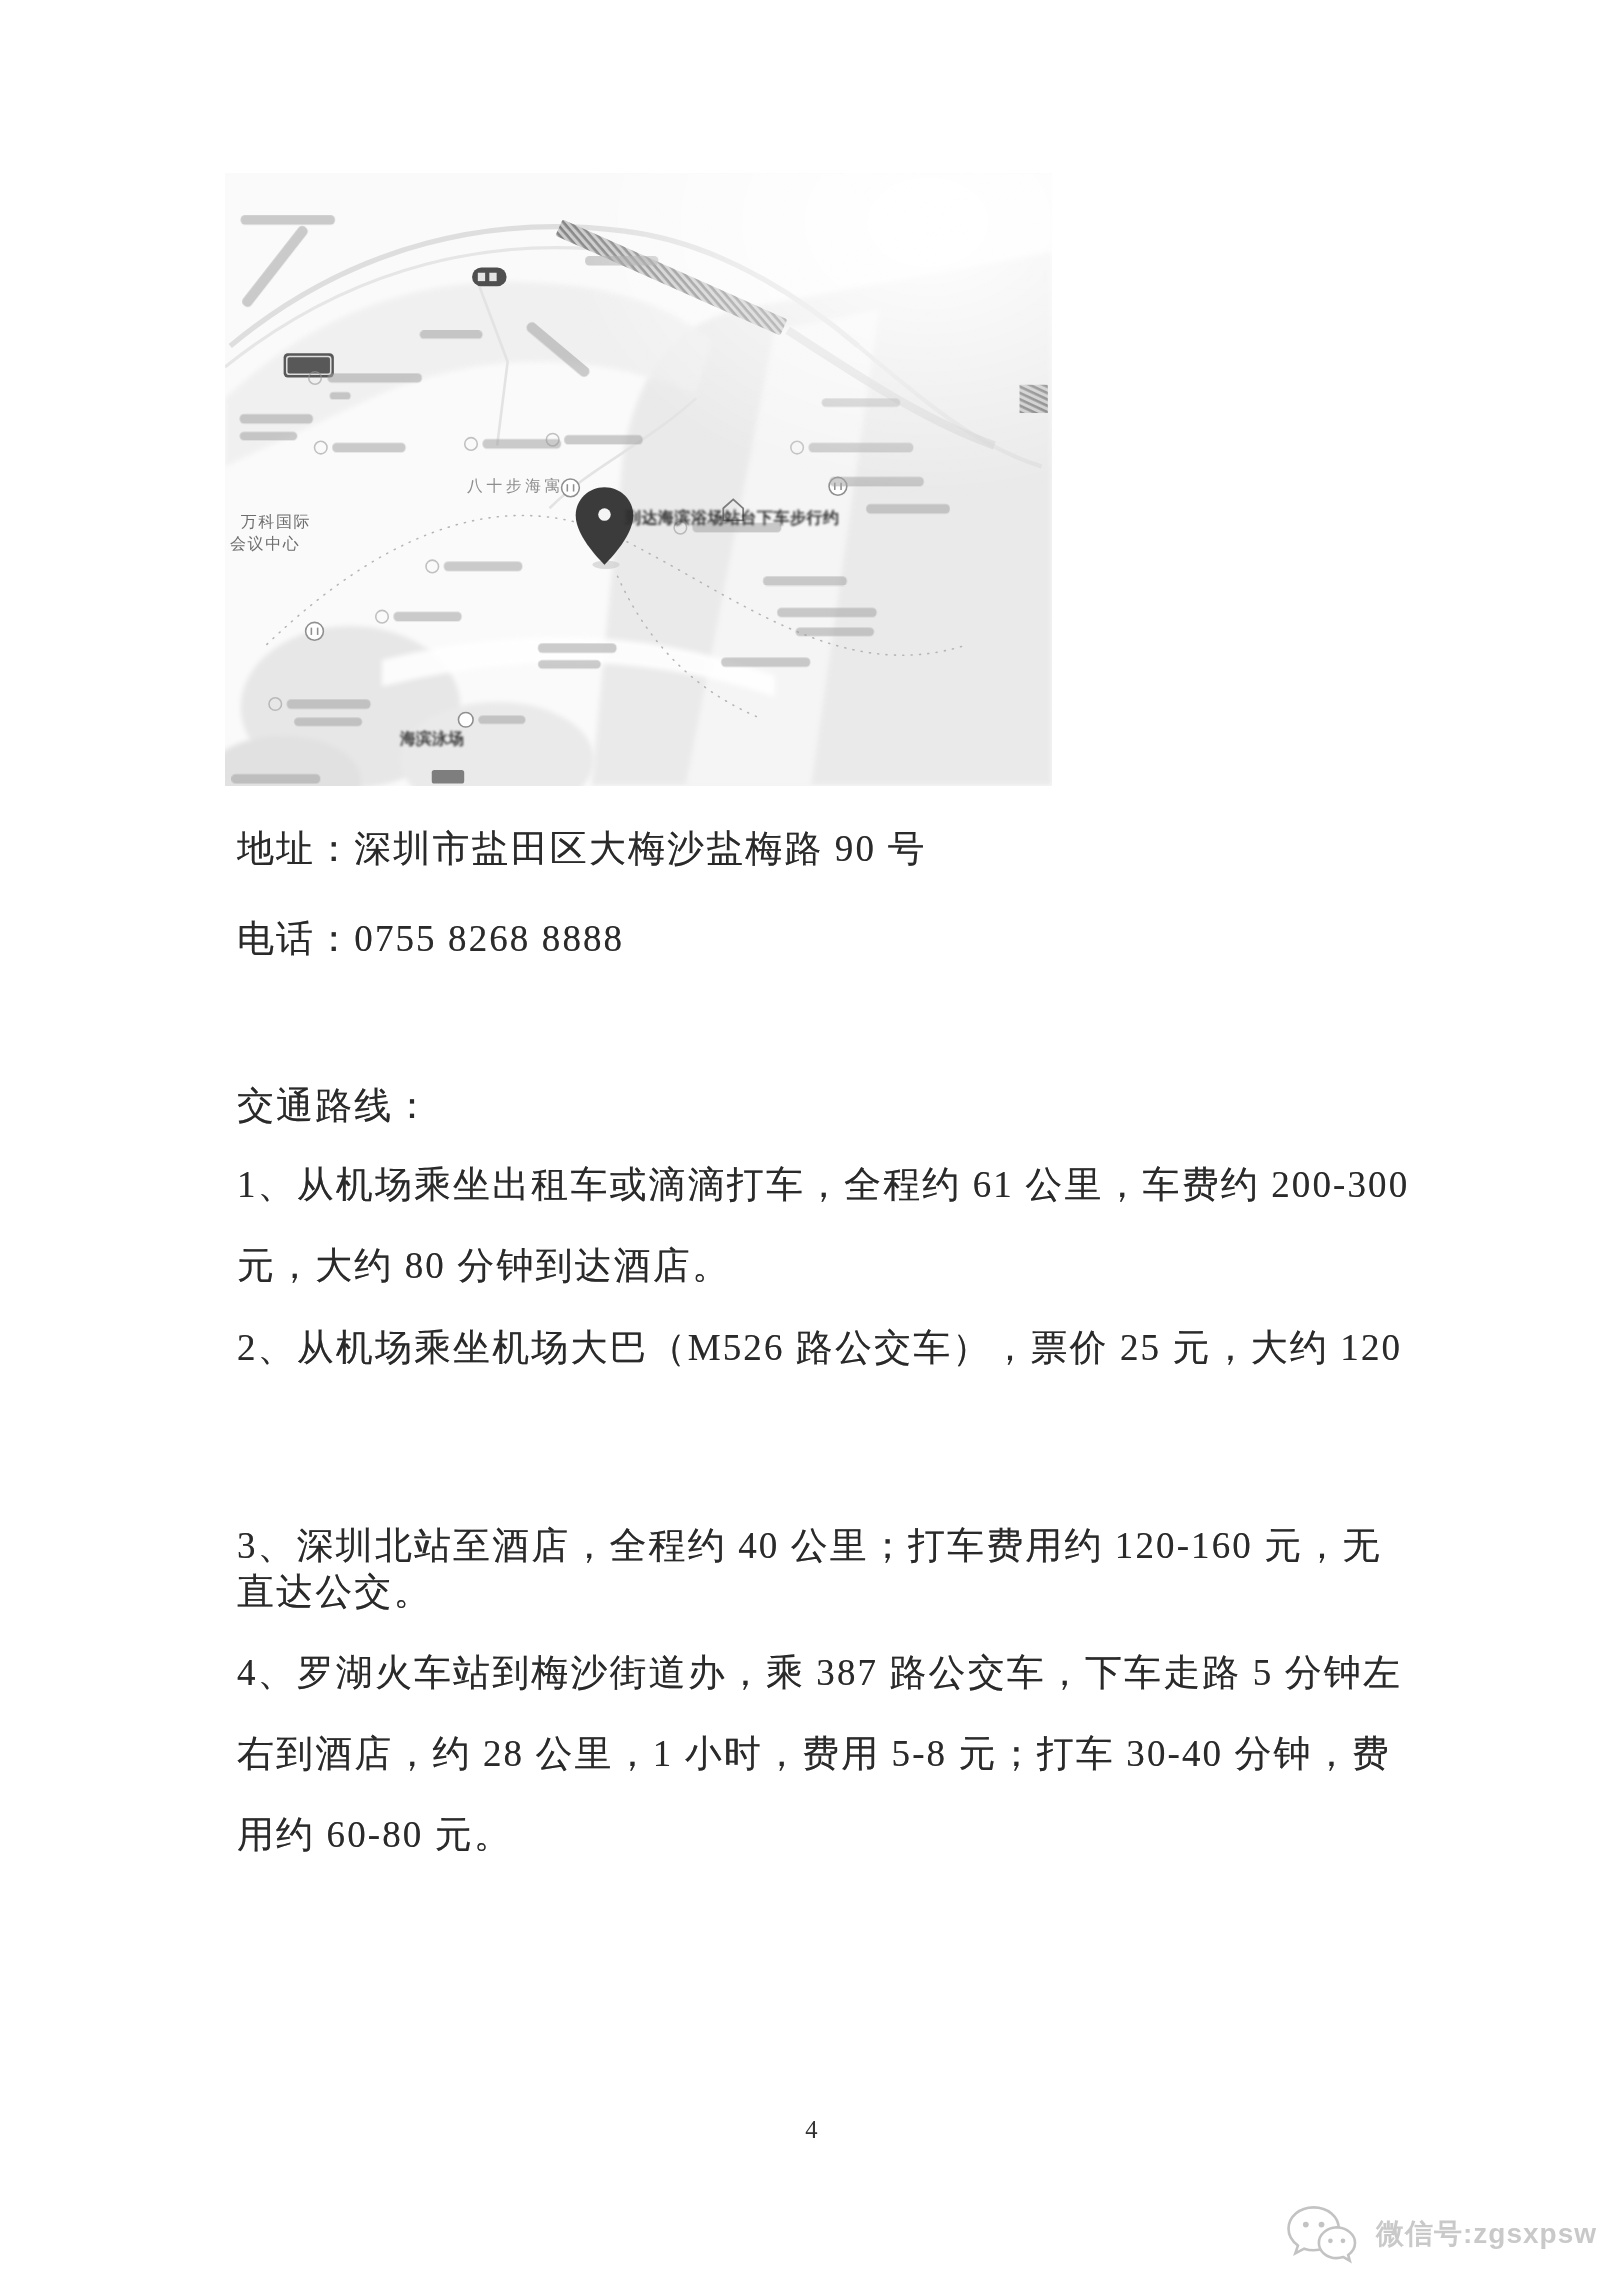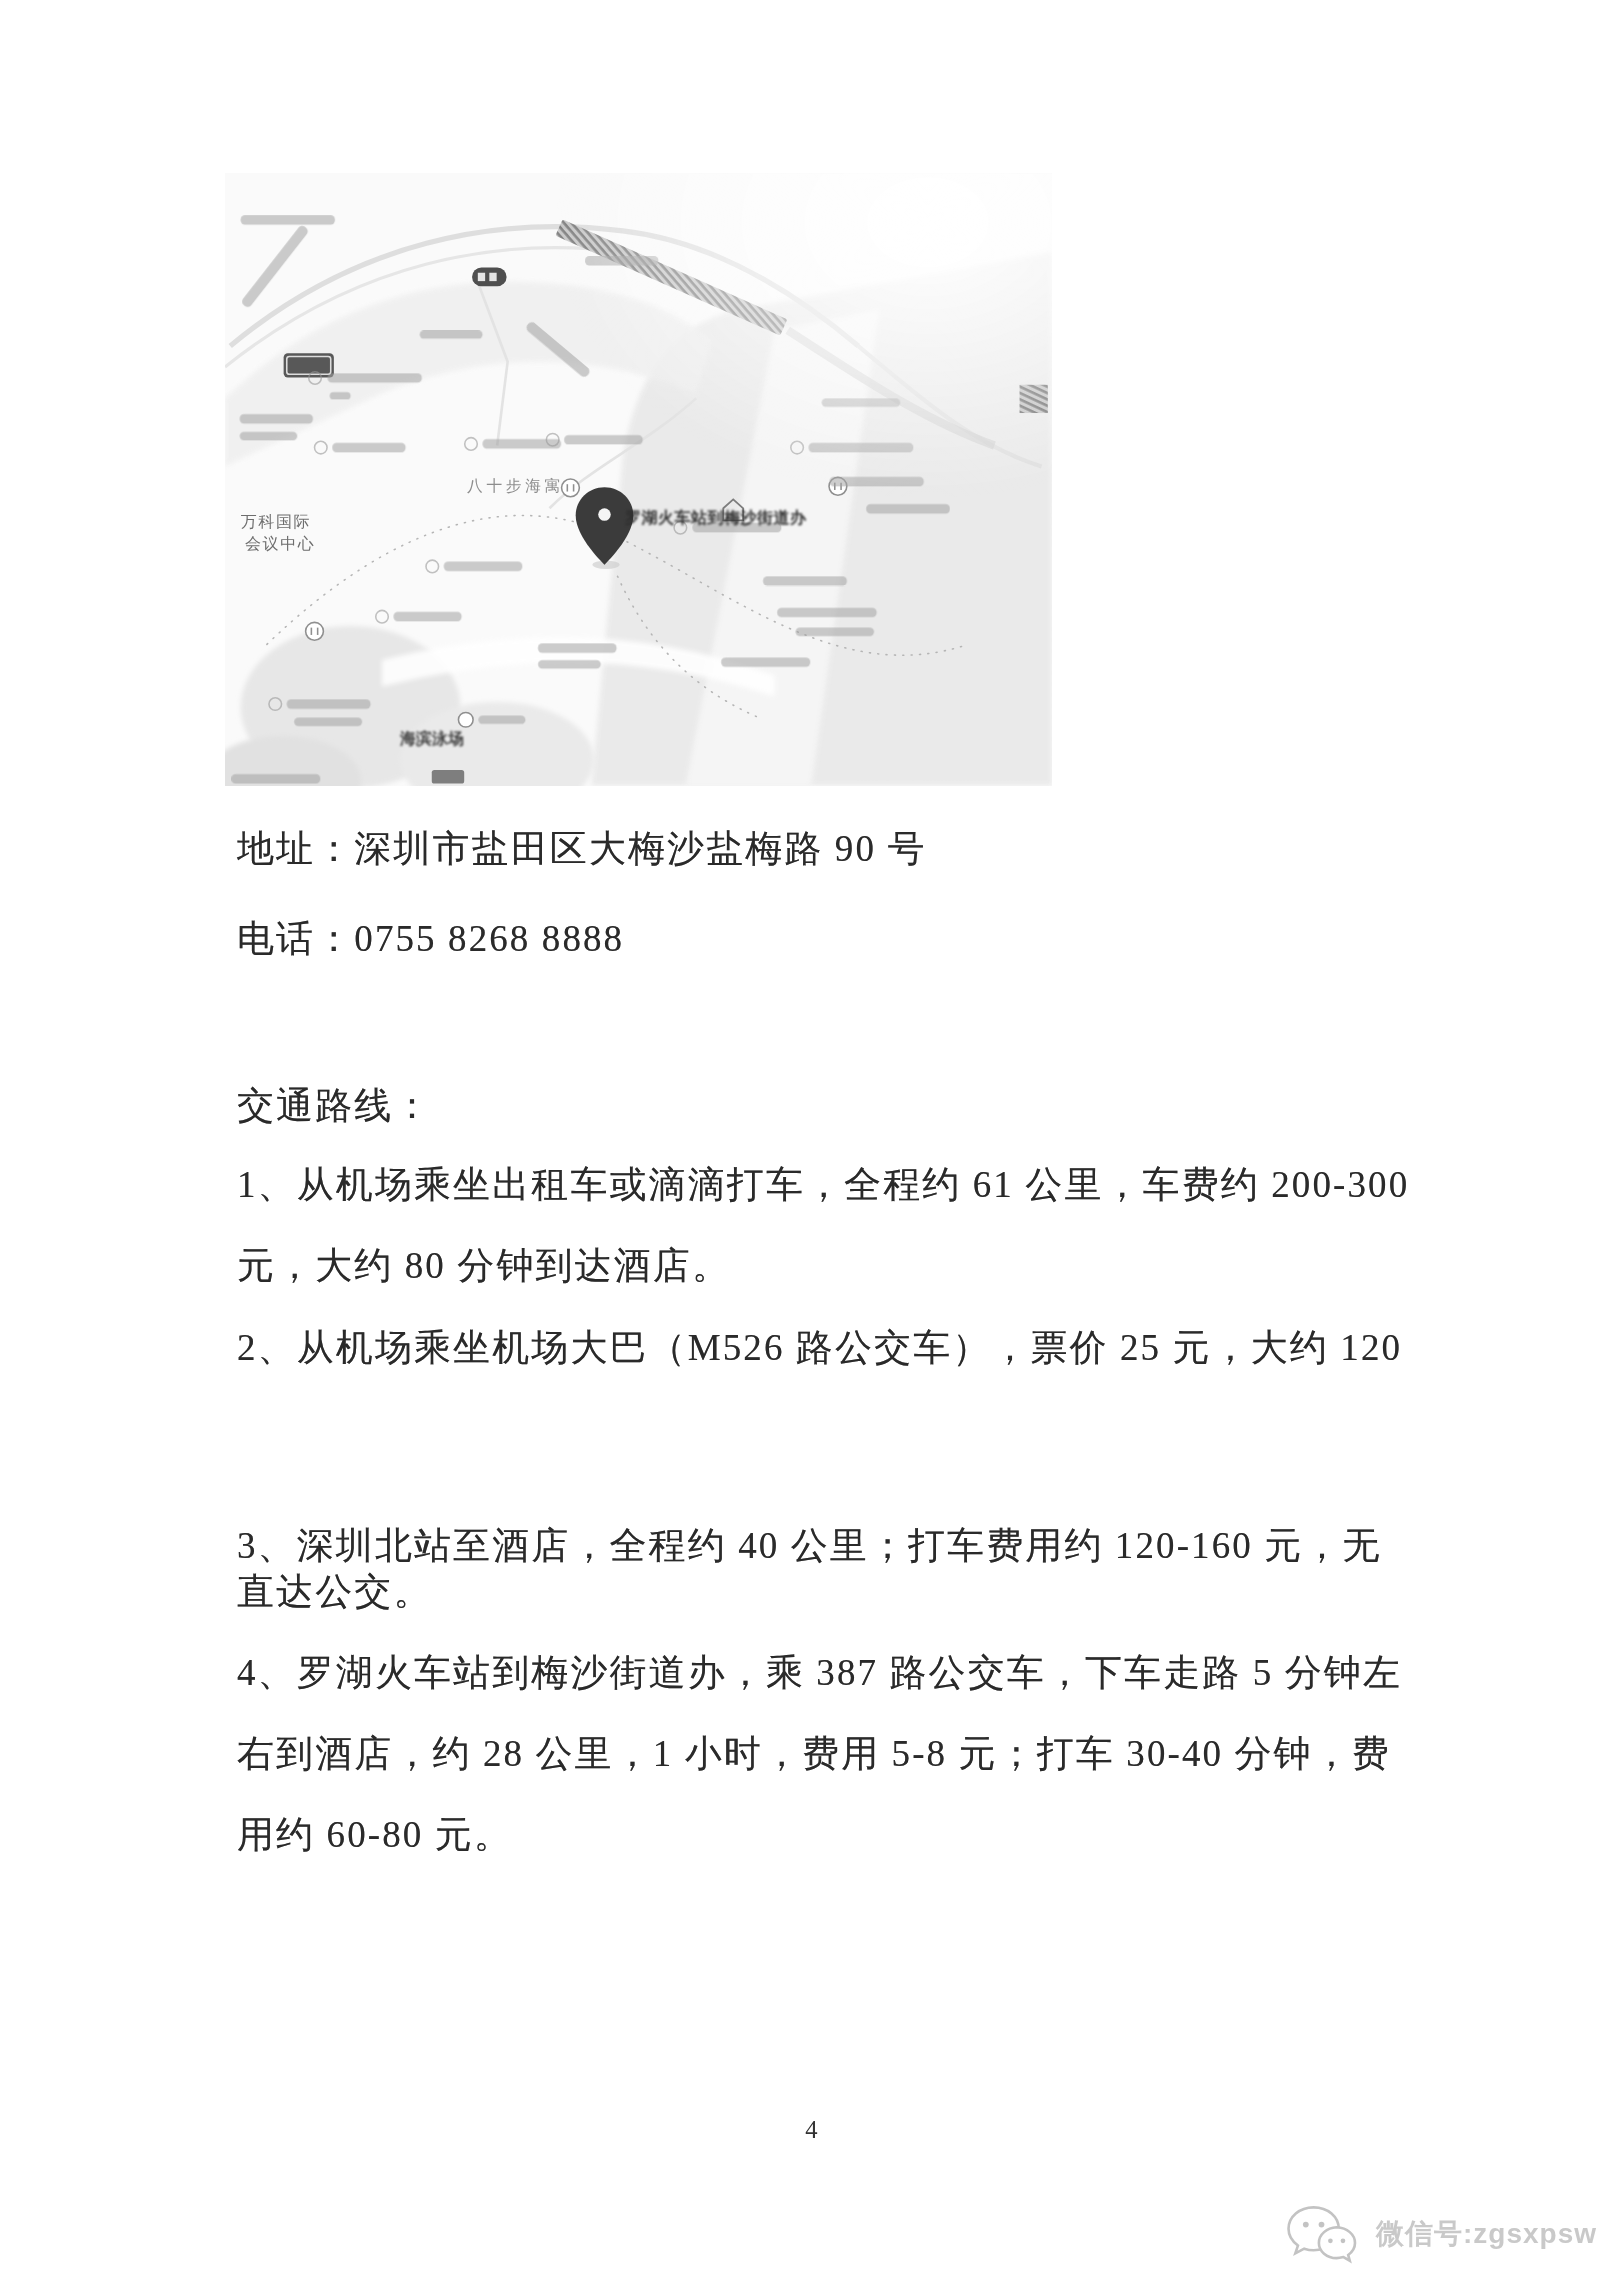--- a/index.html
+++ b/index.html
@@ -166,24 +166,24 @@
       </g>
 
       <ellipse cx="728" cy="748" rx="26" ry="8" fill="#cfcfcf" opacity="0.7"></ellipse>
       <path d="M 725 600 C 694 600 670 624 670 654 C 670 696 725 748 725 748 C 725 748 780 696 780 654 C 780 624 756 600 725 600 Z" fill="#3b3b3b" filter="url(#b1)"></path>
       <circle cx="725" cy="652" r="12" fill="#f5f5f5"></circle>
 
       <rect width="1580" height="1170" fill="url(#fadeTR)"></rect>
     </svg>
 
     <div class="maplabel ml-gray" style="left:15.7px;top:339px;color:#6d6d6d;">万科国际</div>
-    <div class="maplabel ml-gray" style="left:20px;top:361px;color:#6d6d6d;">会议中心</div>
+    <div class="maplabel ml-gray" style="left:5px;top:361px;color:#6d6d6d;">会议中心</div>
     <div class="maplabel ml-wide" style="left:242px;top:303px;">八十步海寓</div>
     <div class="maplabel ml-dark" style="left:175px;top:556px;">海滨泳场</div>
-    <div class="maplabel ml-pin" style="left:400px;top:335px;">罗湖火车站到梅沙街道办</div>
+    <div class="maplabel ml-pin" style="left:400px;top:335px;">到达海滨浴场站台下车步行约</div>
   </div>
 
   <div class="txt" style="top:824px;">地址：深圳市盐田区大梅沙盐梅路 90 号</div>
   <div class="txt" style="top:914px;">电话：0755 8268 8888</div>
 
   <div class="txt" style="top:1081px;">交通路线：</div>
   <div class="txt" style="top:1160px;">1、从机场乘坐出租车或滴滴打车，全程约 61 公里，车费约 200-300</div>
   <div class="txt" style="top:1241px;">元，大约 80 分钟到达酒店。</div>
   <div class="txt" style="top:1323px;">2、从机场乘坐机场大巴（M526 路公交车），票价 25 元，大约 120</div>
   <div class="txt" style="top:1485px;margin-top:36px;">3、深圳北站至酒店，全程约 40 公里；打车费用约 120-160 元，无</div>

